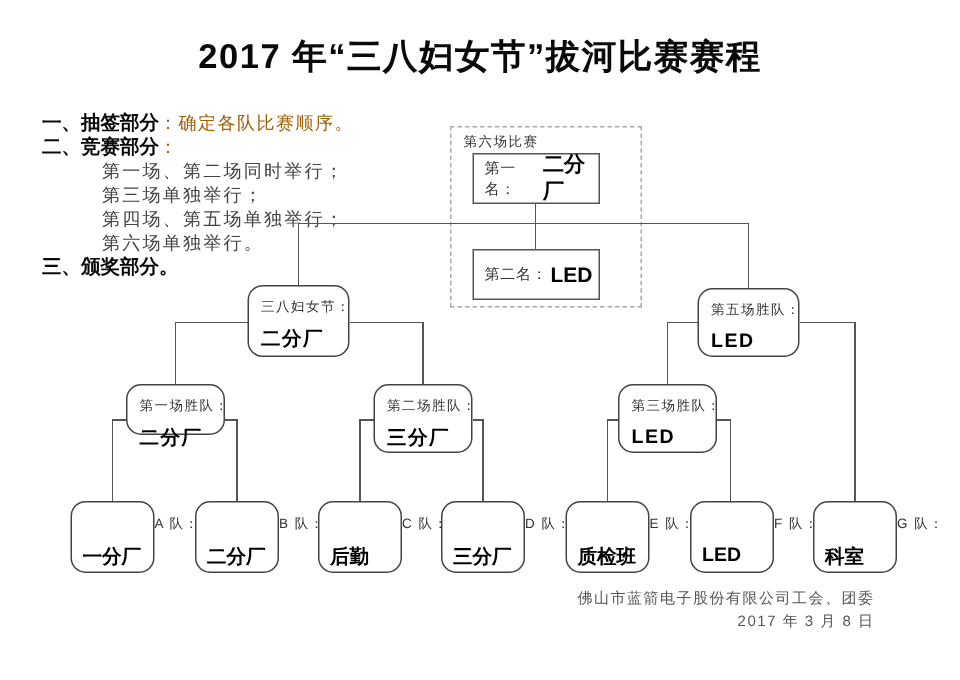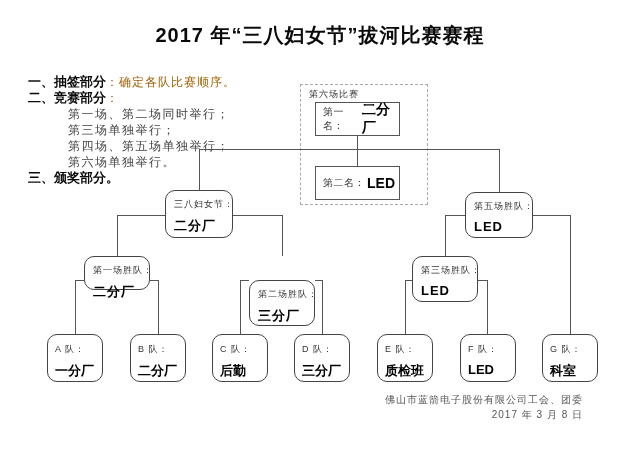--- a/index.html
+++ b/index.html
@@ -2,21 +2,21 @@
 <html><head>
 <meta charset="utf-8">
 <style>
   html,body{margin:0;padding:0;background:#fff;}
   .stage{
     position:relative;width:640px;height:453px;background:#fff;overflow:hidden;
     font-family:"Liberation Sans","DejaVu Sans",sans-serif;color:#111;
   }
   .title{
     position:absolute;top:22px;left:0;right:0;text-align:center;
-    font-size:20px;font-weight:bold;letter-spacing:1px;color:#0a0a0a;
+    font-size:23px;font-weight:bold;letter-spacing:1px;color:#0a0a0a;
   }
   
   .notes{position:absolute;left:28px;top:74px;font-size:12px;line-height:16px;}
   .notes .row{white-space:nowrap;}
   .notes .hd{font-weight:bold;font-size:13px;color:#0a0a0a;}
   .notes .tx{color:#a16207;letter-spacing:1px;}
   .notes .sub{margin-left:40px;color:#444;letter-spacing:1.5px;}
   
   .dgroup{position:absolute;left:300px;top:84px;width:126px;height:119px;
     border:1px dashed #a9a9a9;z-index:0;}
@@ -31,25 +31,25 @@
   .box-first{left:315px;top:102px;width:85px;height:34px;}
   .box-second{left:315px;top:166px;width:85px;height:34px;}
   
   .rbox{position:absolute;border:1px solid #444;border-radius:10px;background:#fff;
     z-index:2;box-sizing:border-box;padding:7px 0 0 8px;}
   .rbox .lbl{font-size:9px;color:#333;letter-spacing:1px;white-space:nowrap;}
   .rbox .team{font-size:13px;font-weight:bold;color:#000;margin-top:6px;letter-spacing:1px;}
   .r2a{left:165px;top:190px;width:68px;height:48px;}
   .r2b{left:465px;top:192px;width:68px;height:46px;}
   .r1a{left:84px;top:256px;width:66px;height:34px;}
-  .r1b{left:249px;top:256px;width:66px;height:46px;margin-top:24px;}
+  .r1b{left:249px;top:256px;width:66px;height:46px;}
   .r1c{left:412px;top:256px;width:66px;height:46px;}
   .tbox{position:absolute;top:334px;width:56px;height:48px;border:1px solid #444;
     border-radius:10px;background:#fff;z-index:2;box-sizing:border-box;padding:8px 0 0 7px;}
-  .tbox .lbl{font-size:9px;color:#333;letter-spacing:1px;white-space:nowrap;}
+  .tbox .lbl{font-size:9px;color:#333;letter-spacing:1px;white-space:nowrap;margin-left:48px;}
   .tbox .team{font-size:13px;font-weight:bold;color:#000;margin-top:6px;}
   .t0{left:47px;}.t1{left:130px;}.t2{left:212px;}.t3{left:294px;}
   .t4{left:377px;}.t5{left:460px;}.t6{left:542px;}
   
   .footer{position:absolute;top:392px;right:57px;text-align:right;
     font-size:10px;line-height:15px;color:#555;letter-spacing:1px;}
 </style>
 </head>
 <body>
 

